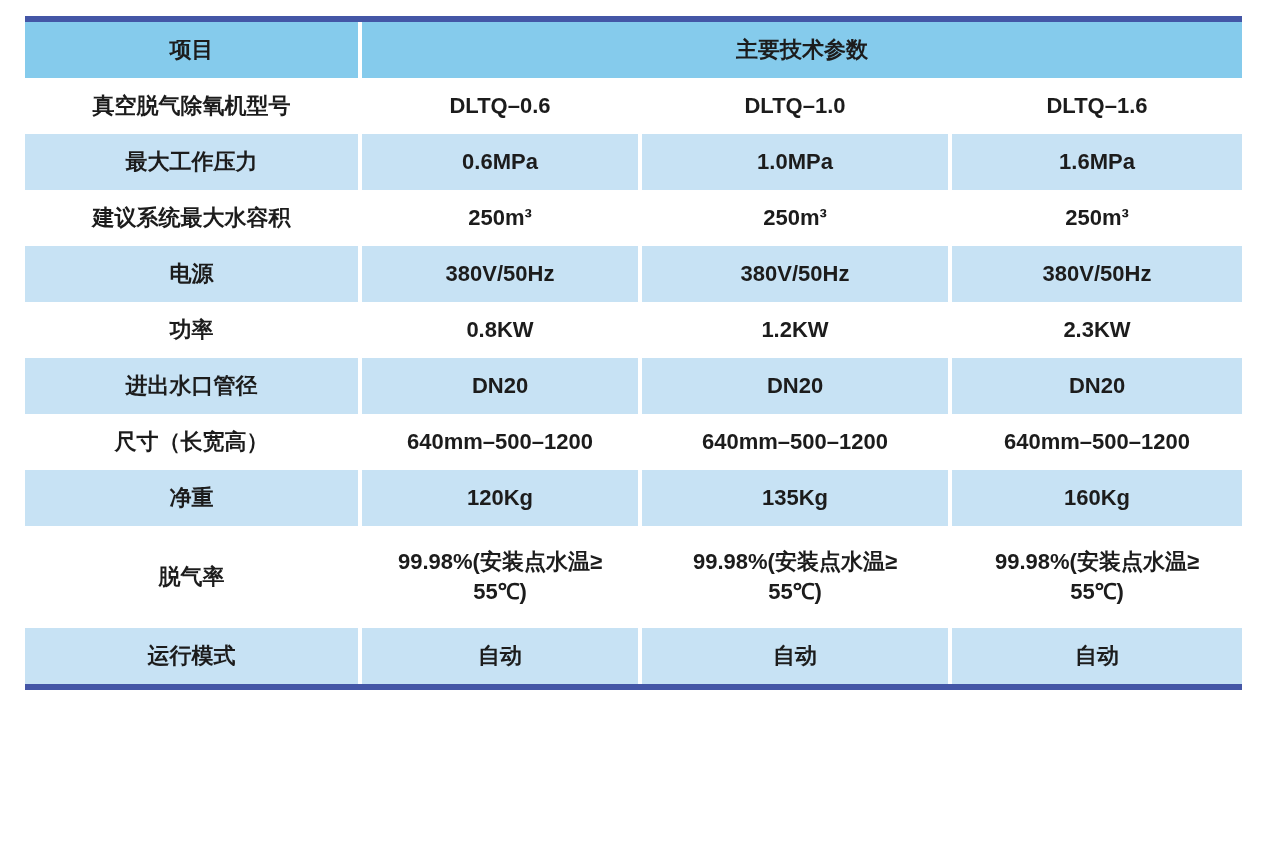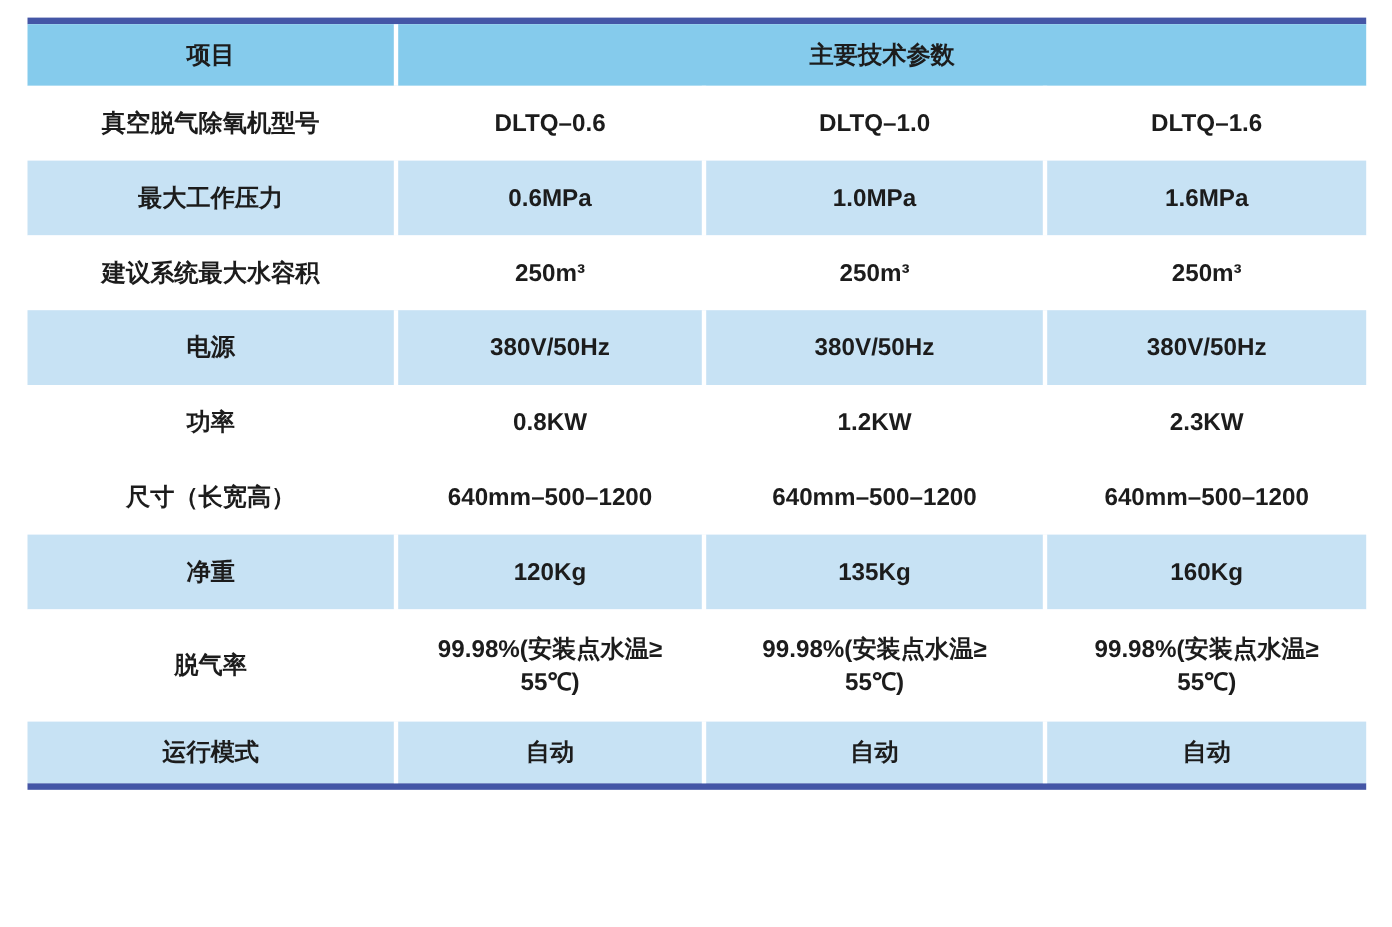--- a/index.html
+++ b/index.html
@@ -25,21 +25,21 @@
     width: 1217px;
     border-top: 6px solid var(--accent);
     border-bottom: 6px solid var(--accent);
   }
   table.spec {
     width: 100%;
     border-collapse: collapse;
     table-layout: fixed;
     color: var(--text);
   }
-  table.spec tr { height: 68px; }
+  table.spec tr { height: 56px; }
   table.spec tr.header-row { height: 56px; background: var(--header-bg); }
   table.spec tr.tall { height: 102px; }
   table.spec tr.last { height: 56px; }
   table.spec td {
     text-align: center;
     vertical-align: middle;
     font-weight: 700;
     font-size: 22px;
     padding: 2px 8px;
     white-space: pre-line;
@@ -90,20 +90,26 @@
           <td>380V/50Hz</td>
           <td>380V/50Hz</td>
           <td>380V/50Hz</td>
         </tr>
         <tr class="plain">
           <td>功率</td>
           <td>0.8KW</td>
           <td>1.2KW</td>
           <td>2.3KW</td>
         </tr>
+        <tr class="shade">
+          <td>进出水口管径</td>
+          <td>DN20</td>
+          <td>DN20</td>
+          <td>DN20</td>
+        </tr>
         <tr class="plain">
           <td>尺寸（长宽高）</td>
           <td>640mm–500–1200</td>
           <td>640mm–500–1200</td>
           <td>640mm–500–1200</td>
         </tr>
         <tr class="shade">
           <td>净重</td>
           <td>120Kg</td>
           <td>135Kg</td>

